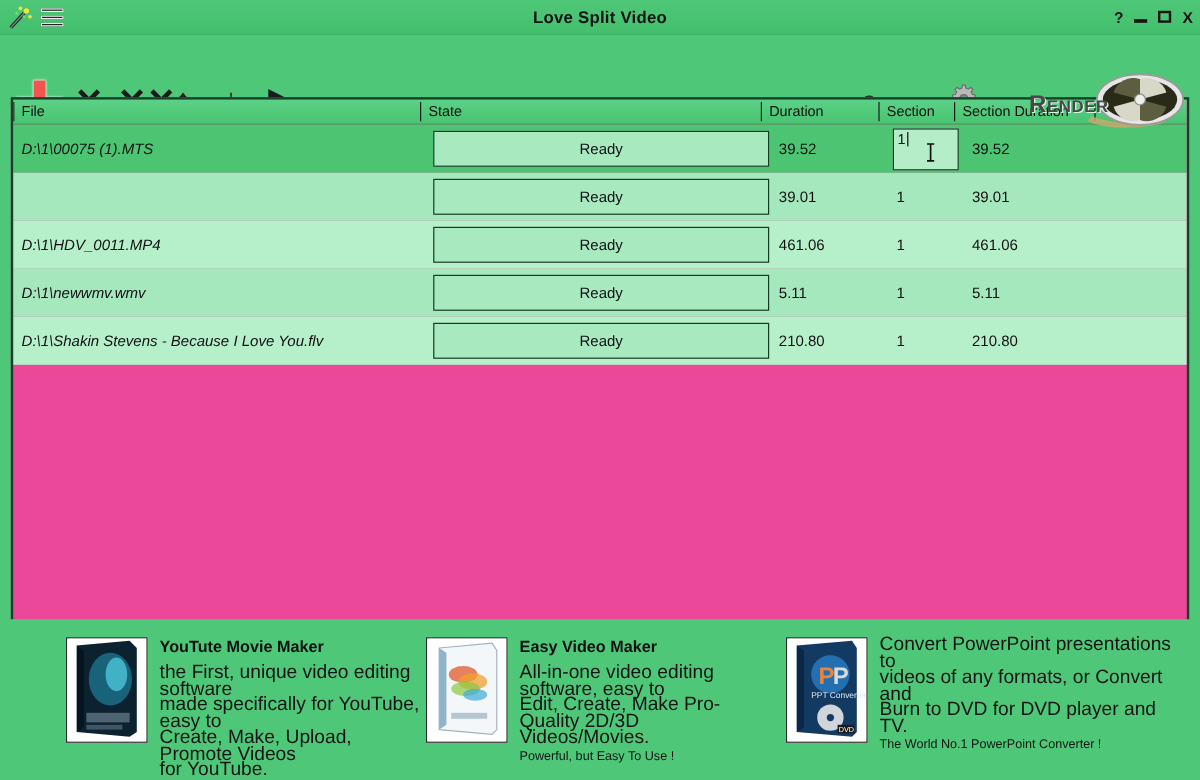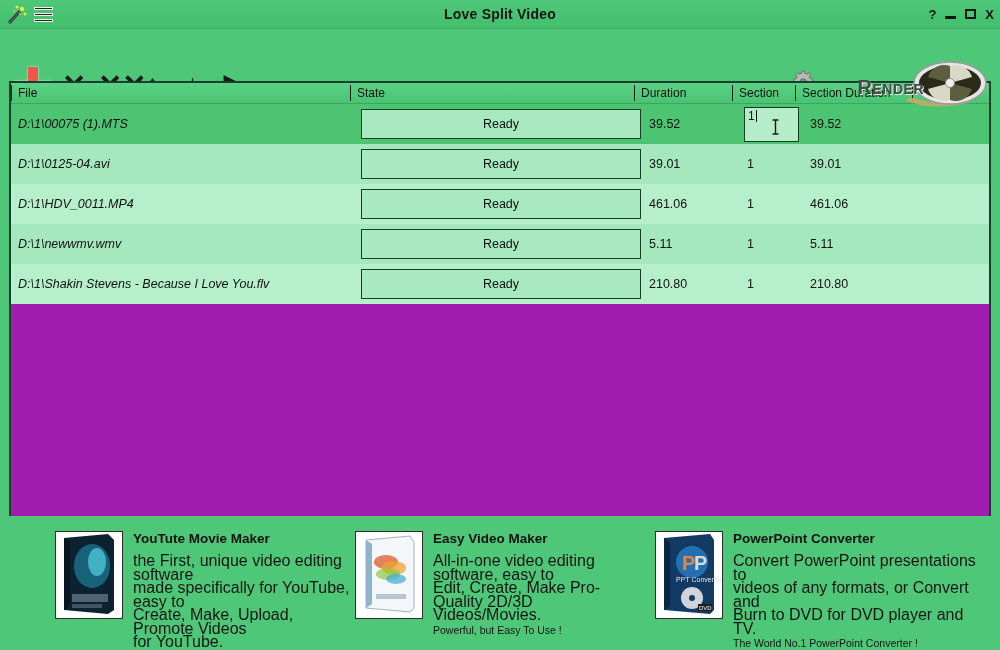--- a/index.html
+++ b/index.html
@@ -80,21 +80,21 @@
   #render-btn .lbl {
     font-size: 20px; font-weight: bold; font-variant: small-caps;
     color: #484848; text-shadow: 1px 1px 0 #d8f5e2; letter-spacing: 0.5px;
     position: relative; z-index: 2; padding-left: 36px;
   }
   #render-reel { margin-left: -22px; position: relative; z-index: 1; }
   
   #table-wrap {
     position: absolute; left: 9px; top: 81px; width: 982px; height: 490px;
     border: 2px solid #17412a;
-    background: #a21caf;
+    background: #ec4899;
     overflow: hidden;
   }
   #table-head {
     height: 21px; width: 100%;
     background: linear-gradient(to bottom, #5cd186 0%, #48c471 100%);
     position: relative;
     border-bottom: 1px solid #3aa763;
   }
   .hcell {
     position: absolute; top: 3px; font-size: 12px; color: #101010;
@@ -271,21 +271,20 @@
         <div class="cell cell-dur">39.52</div>
         <div class="sec-input"><span>1</span><span class="caret"></span></div>
         <div class="ibeam"><svg width="9" height="18" viewBox="0 0 9 18">
             <line x1="4.5" y1="2" x2="4.5" y2="16" stroke="#111" stroke-width="1.4"></line>
             <line x1="1.5" y1="2" x2="7.5" y2="2" stroke="#111" stroke-width="1.4"></line>
             <line x1="1.5" y1="16" x2="7.5" y2="16" stroke="#111" stroke-width="1.4"></line>
           </svg></div>
         <div class="cell cell-secdur">39.52</div>
       </div>
       <div class="row odd">
-        <div class="cell cell-file">D:\1\0125-04.avi</div>
         <div class="state-btn">Ready</div>
         <div class="cell cell-dur">39.01</div>
         <div class="cell cell-sec">1</div>
         <div class="cell cell-secdur">39.01</div>
       </div>
       <div class="row even">
         <div class="cell cell-file">D:\1\HDV_0011.MP4</div>
         <div class="state-btn">Ready</div>
         <div class="cell cell-dur">461.06</div>
         <div class="cell cell-sec">1</div>
@@ -365,20 +364,19 @@
         <text x="38" y="38" font-family="Liberation Sans" font-size="20" font-weight="bold" fill="#d9d9d9">P</text>
         <text x="20" y="50" font-family="Liberation Sans" font-size="7" fill="#e0e8ee">PPT Converter</text>
         <circle cx="36" cy="66" r="11" fill="#e7e7e7" opacity="0.9"></circle>
         <circle cx="36" cy="66" r="3" fill="#123a63"></circle>
         <text x="22" y="50" font-family="Liberation Sans" font-size="6" fill="#c9d6e0"> </text>
         <rect x="42" y="72" width="14" height="7" fill="#1b1b1b"></rect>
         <text x="43" y="78" font-family="Liberation Sans" font-size="6" fill="#ffffff">DVD</text>
       </svg>
     </div>
     <div class="ad-text">
-      <div class="ad-title">PowerPoint Converter</div>
       <div class="ad-desc">Convert PowerPoint presentations to
 videos of any formats, or Convert and
 Burn to DVD for DVD player and TV.</div>
       <div class="ad-tag">The World No.1 PowerPoint Converter !</div>
     </div>
   </div>
 </div>
 
 </body></html>

